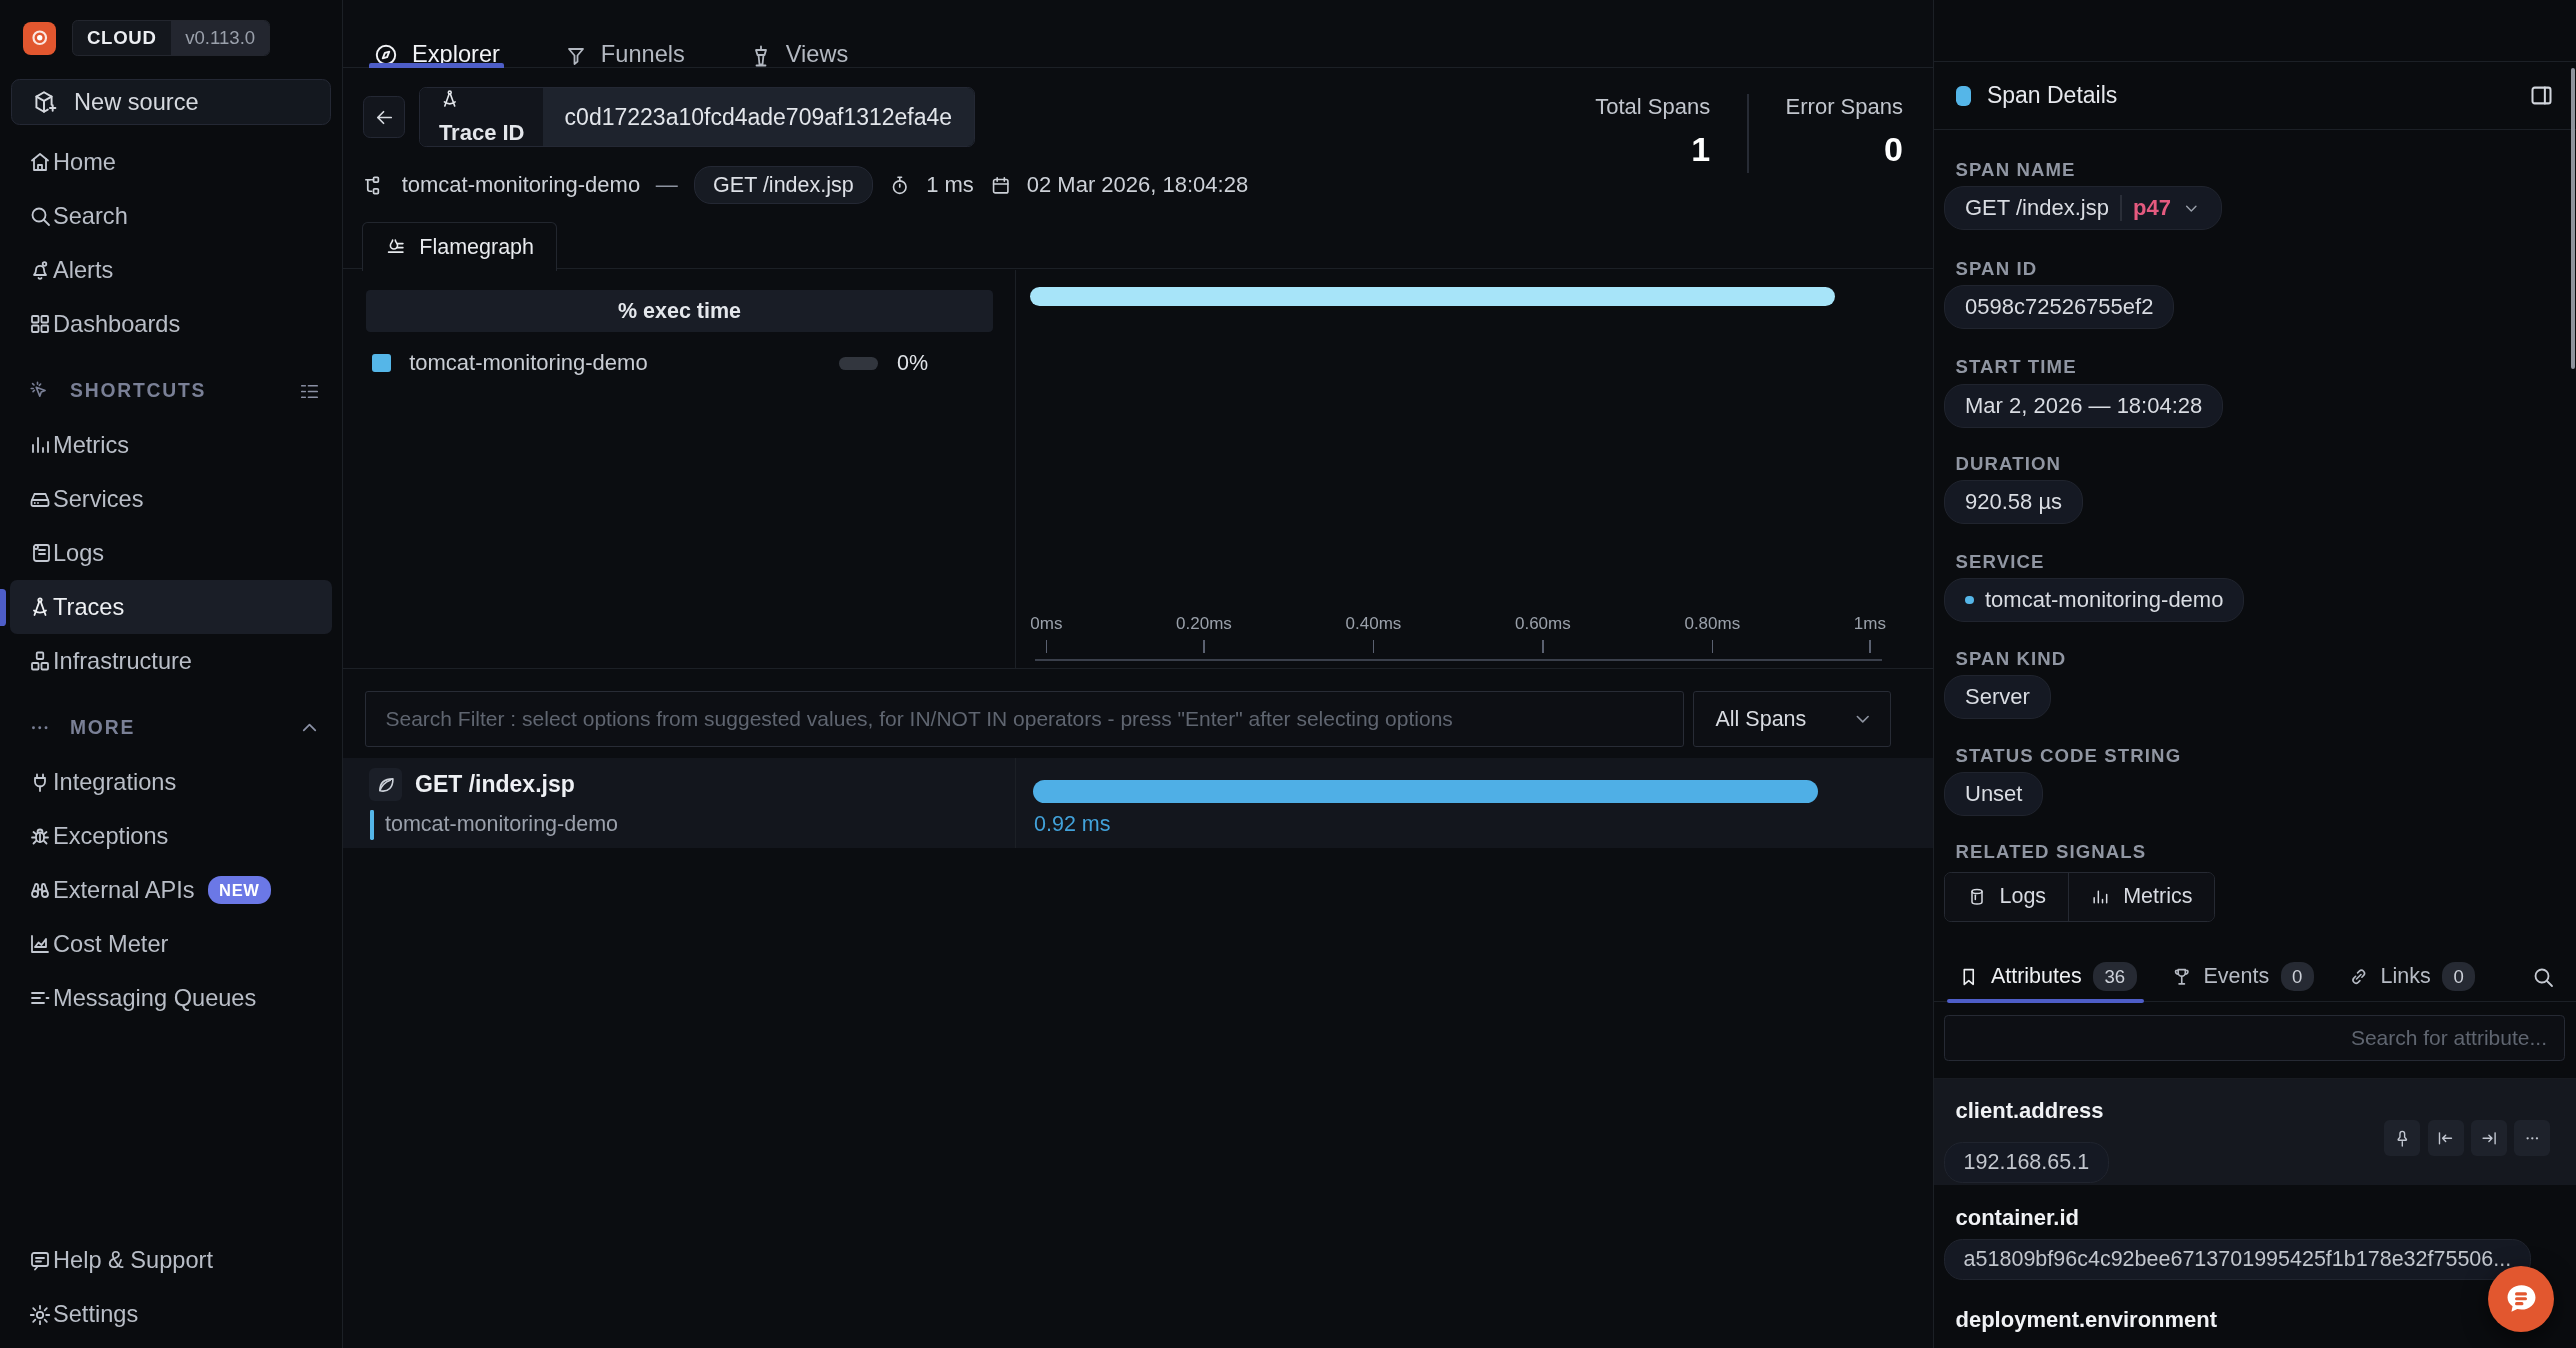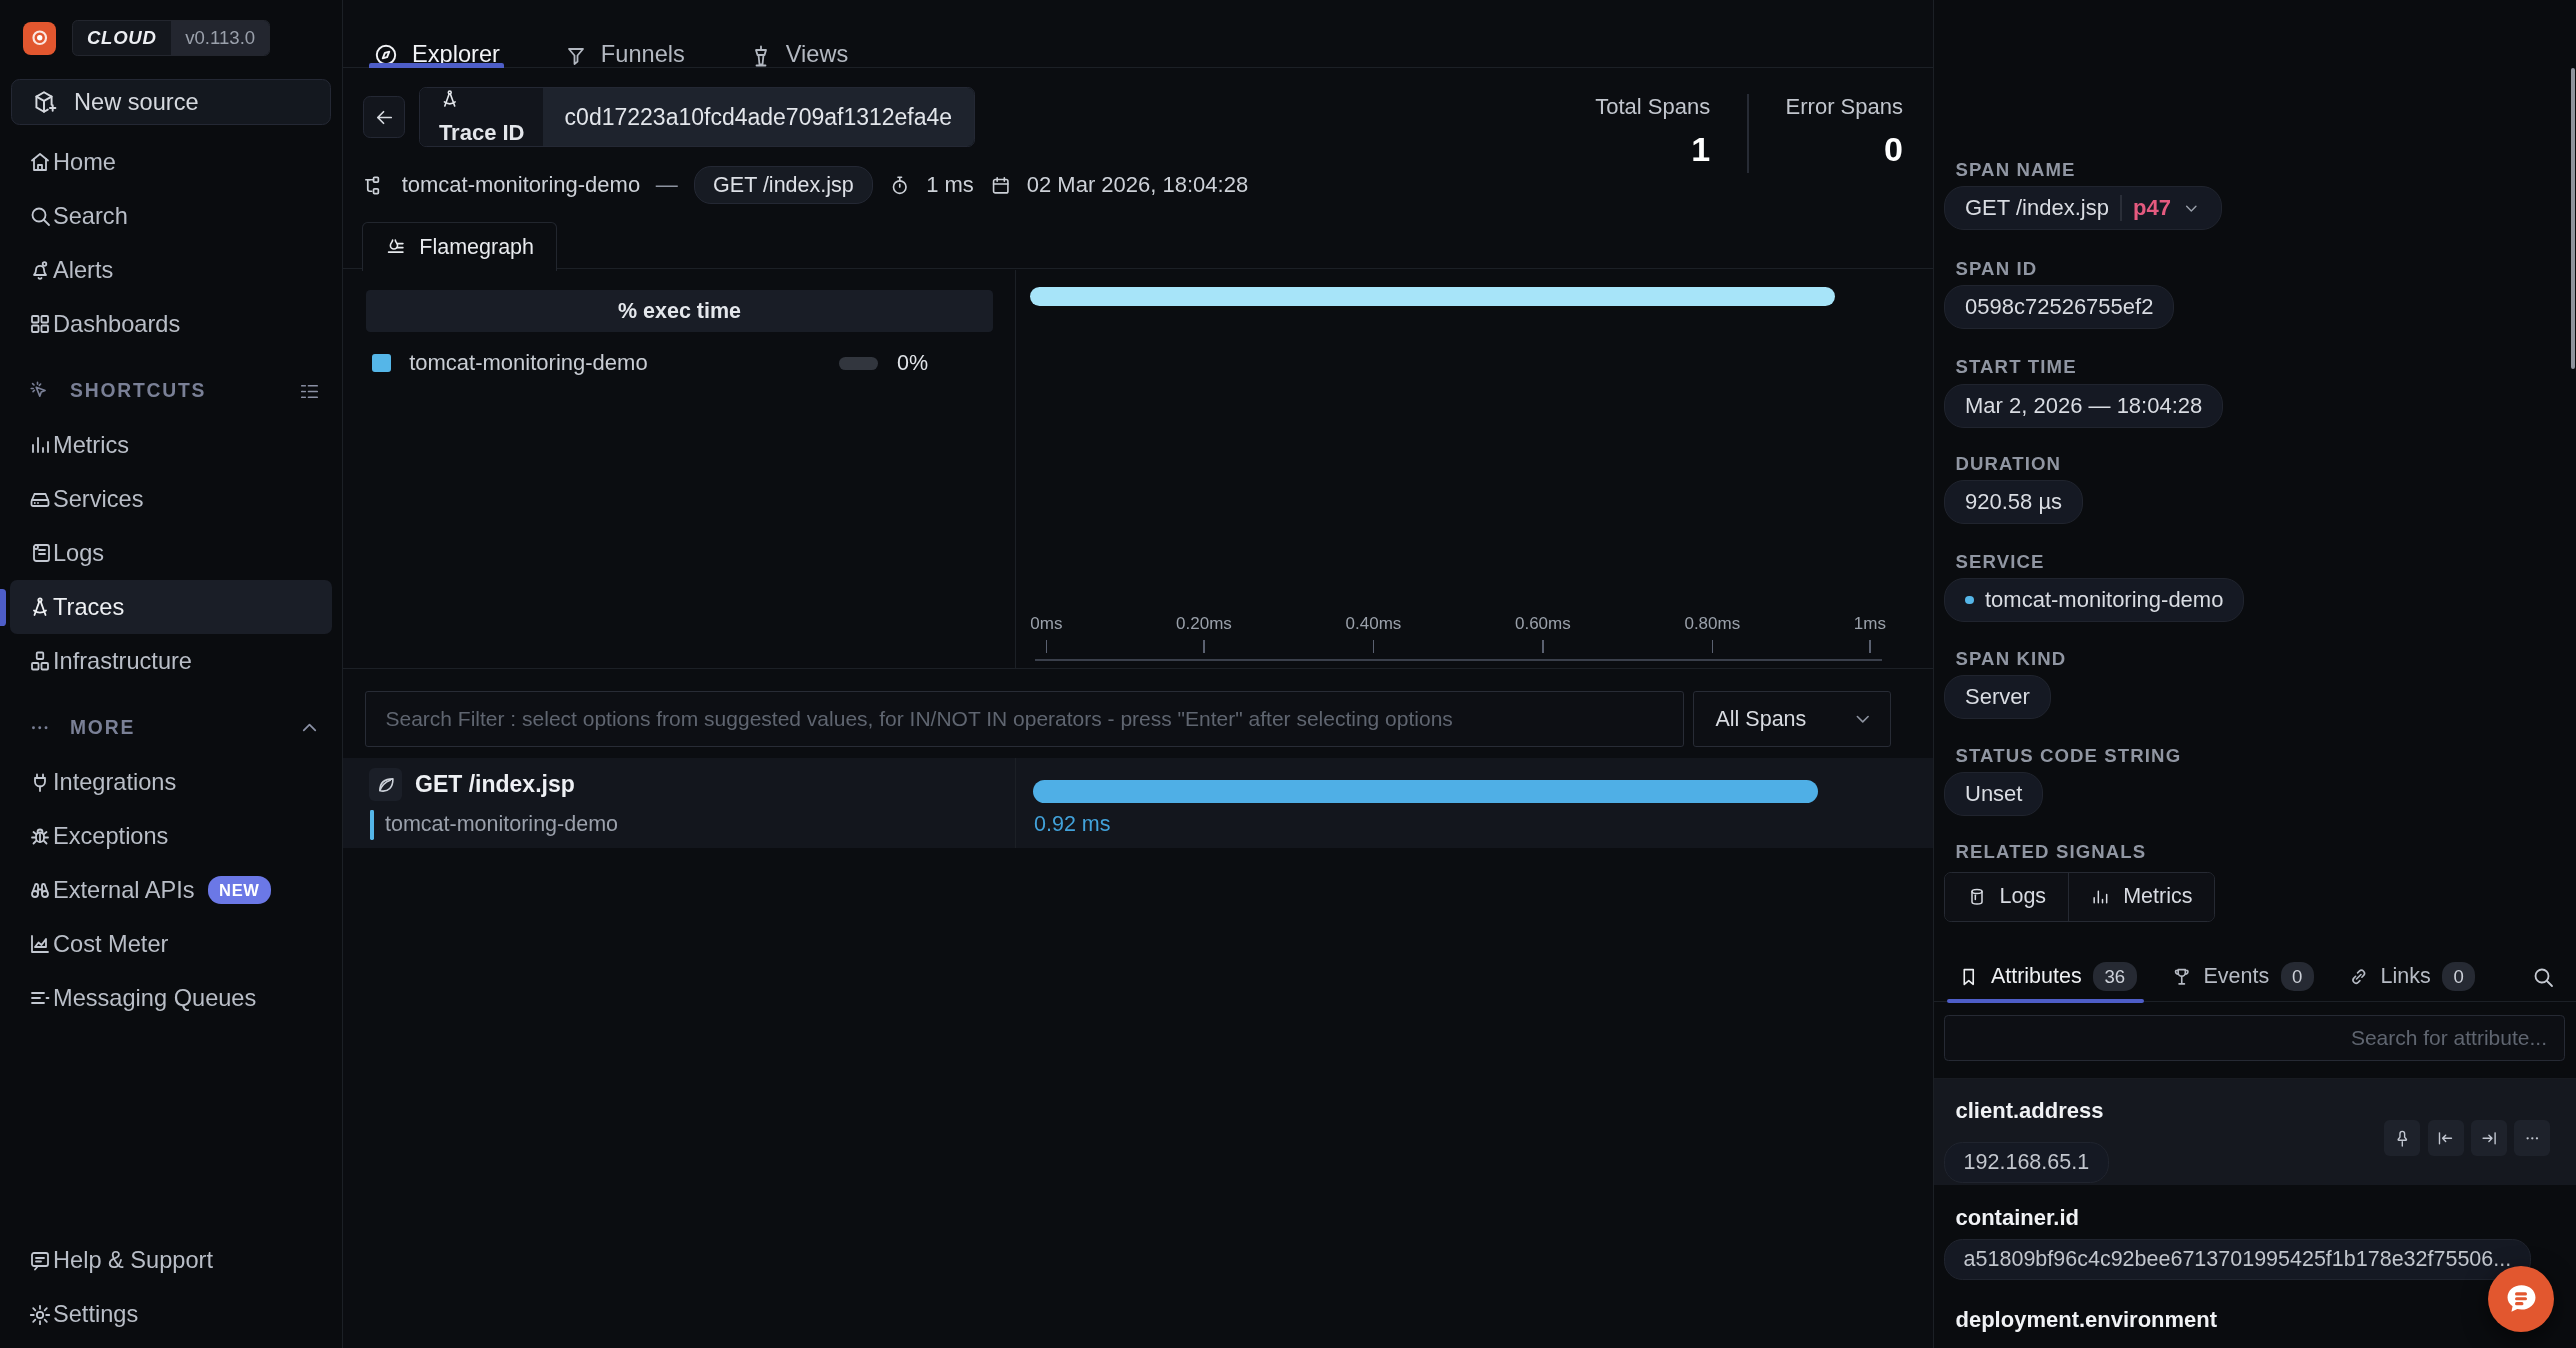--- a/index.html
+++ b/index.html
@@ -7,21 +7,21 @@
   body { font-family:"Liberation Sans", sans-serif; color:#c8ccd4; }
   .root { position:relative; width:2576px; height:1349px; background:var(--panel,#0b0d11); overflow:hidden; }
   svg { display:block; }
   .ic { stroke:currentColor; fill:none; stroke-width:1.8; stroke-linecap:round; stroke-linejoin:round; }
 
   
   .sidebar { position:absolute; left:0; top:0; width:343px; height:1349px; background:#0a0c0f; border-right:1.4px solid var(--border,#1c2026); display:flex; flex-direction:column; z-index:5; }
   .logo-row { display:flex; align-items:center; gap:15.7px; padding:20px 0 15.7px 23px; height:72px; }
   .logo-mark { width:33px; height:33px; border-radius:7.9px; background:var(--orange,#e2572f); display:flex; align-items:center; justify-content:center; }
   .ver-badge { display:flex; align-items:stretch; background:#14171d; border-radius:5.7px; overflow:hidden; border:0.7px solid #23262e; }
-  .ver-badge .cloud { padding:5.7px 14.3px; font-size:18.6px; font-weight:700; letter-spacing:0.7px; color:#eceef2;font-style:italic; }
+  .ver-badge .cloud { padding:5.7px 14.3px; font-size:18.6px; font-weight:700; letter-spacing:0.7px; color:#eceef2; }
   .ver-badge .ver { padding:5.7px 14.3px; font-size:18.6px; color:#9aa0ab; background:#23262f; }
   .new-source { margin:7.2px 11.4px 10px; height:46px; background:#14181f; border:1.4px solid #242834; border-radius:8.6px; display:flex; align-items:center; gap:17px; padding-left:18.6px; color:#d6d9df; font-size:23.6px; cursor:pointer; }
   .nav { display:flex; flex-direction:column; }
   .nav-item { position:relative; height:54px; display:flex; align-items:center; padding-left:27px; font-size:23.6px; color:#b9bec7; cursor:pointer; }
   .nav-item .nicon { width:26px; display:flex; justify-content:center; color:#c3c8d1; }
   .nav-item.active { margin:0 10px; background:#1a1e27; border-radius:7.2px; color:#eef0f3; padding-left:17px; }
   .nav-item.active .nicon { color:#eef0f3; }
   .active-indicator { position:absolute; left:-10px; top:8.6px; width:5.7px; height:37px; background:var(--accent,#4e5ec8); border-radius:0 3.6px 3.6px 0; }
   .section-row { height:54px; margin-top:13px; display:flex; align-items:center; gap:17px; padding:0 21.5px 0 27px; font-size:19.3px; font-weight:700; letter-spacing:1.8px; color:#7a8096; }
   .section-row .nicon { width:26px; display:flex; justify-content:center; color:#7a8096; }
@@ -521,20 +521,30 @@
       </div>
       <div class="sr-right">
         <div class="sr-bar"></div>
         <div class="sr-dur">0.92 ms</div>
       </div>
     </div>
 
   </main>
 
   <section class="rp">
+    <div class="rp-header">
+      <span class="rp-dot"></span>
+      <span class="rp-title">Span Details</span>
+      <span class="rp-collapse">
+          <svg class="ic" width="27" height="27" viewBox="0 0 24 24">
+            <rect x="4" y="5" width="16" height="14" rx="2"></rect>
+            <path d="M15 5v14"></path>
+          </svg>
+        </span>
+    </div>
 
     <span class="flabel" style="top:159px">SPAN NAME</span>
     <span class="pill" style="top:186px">
       <span>GET /index.jsp</span>
       <span class="seg-div"></span>
       <span class="tag">p47</span>
       <span class="chev">
           <svg class="ic" width="18.6" height="18.6" viewBox="0 0 24 24">
             <path d="m6 9.5 6 6 6-6"></path>
           </svg>

